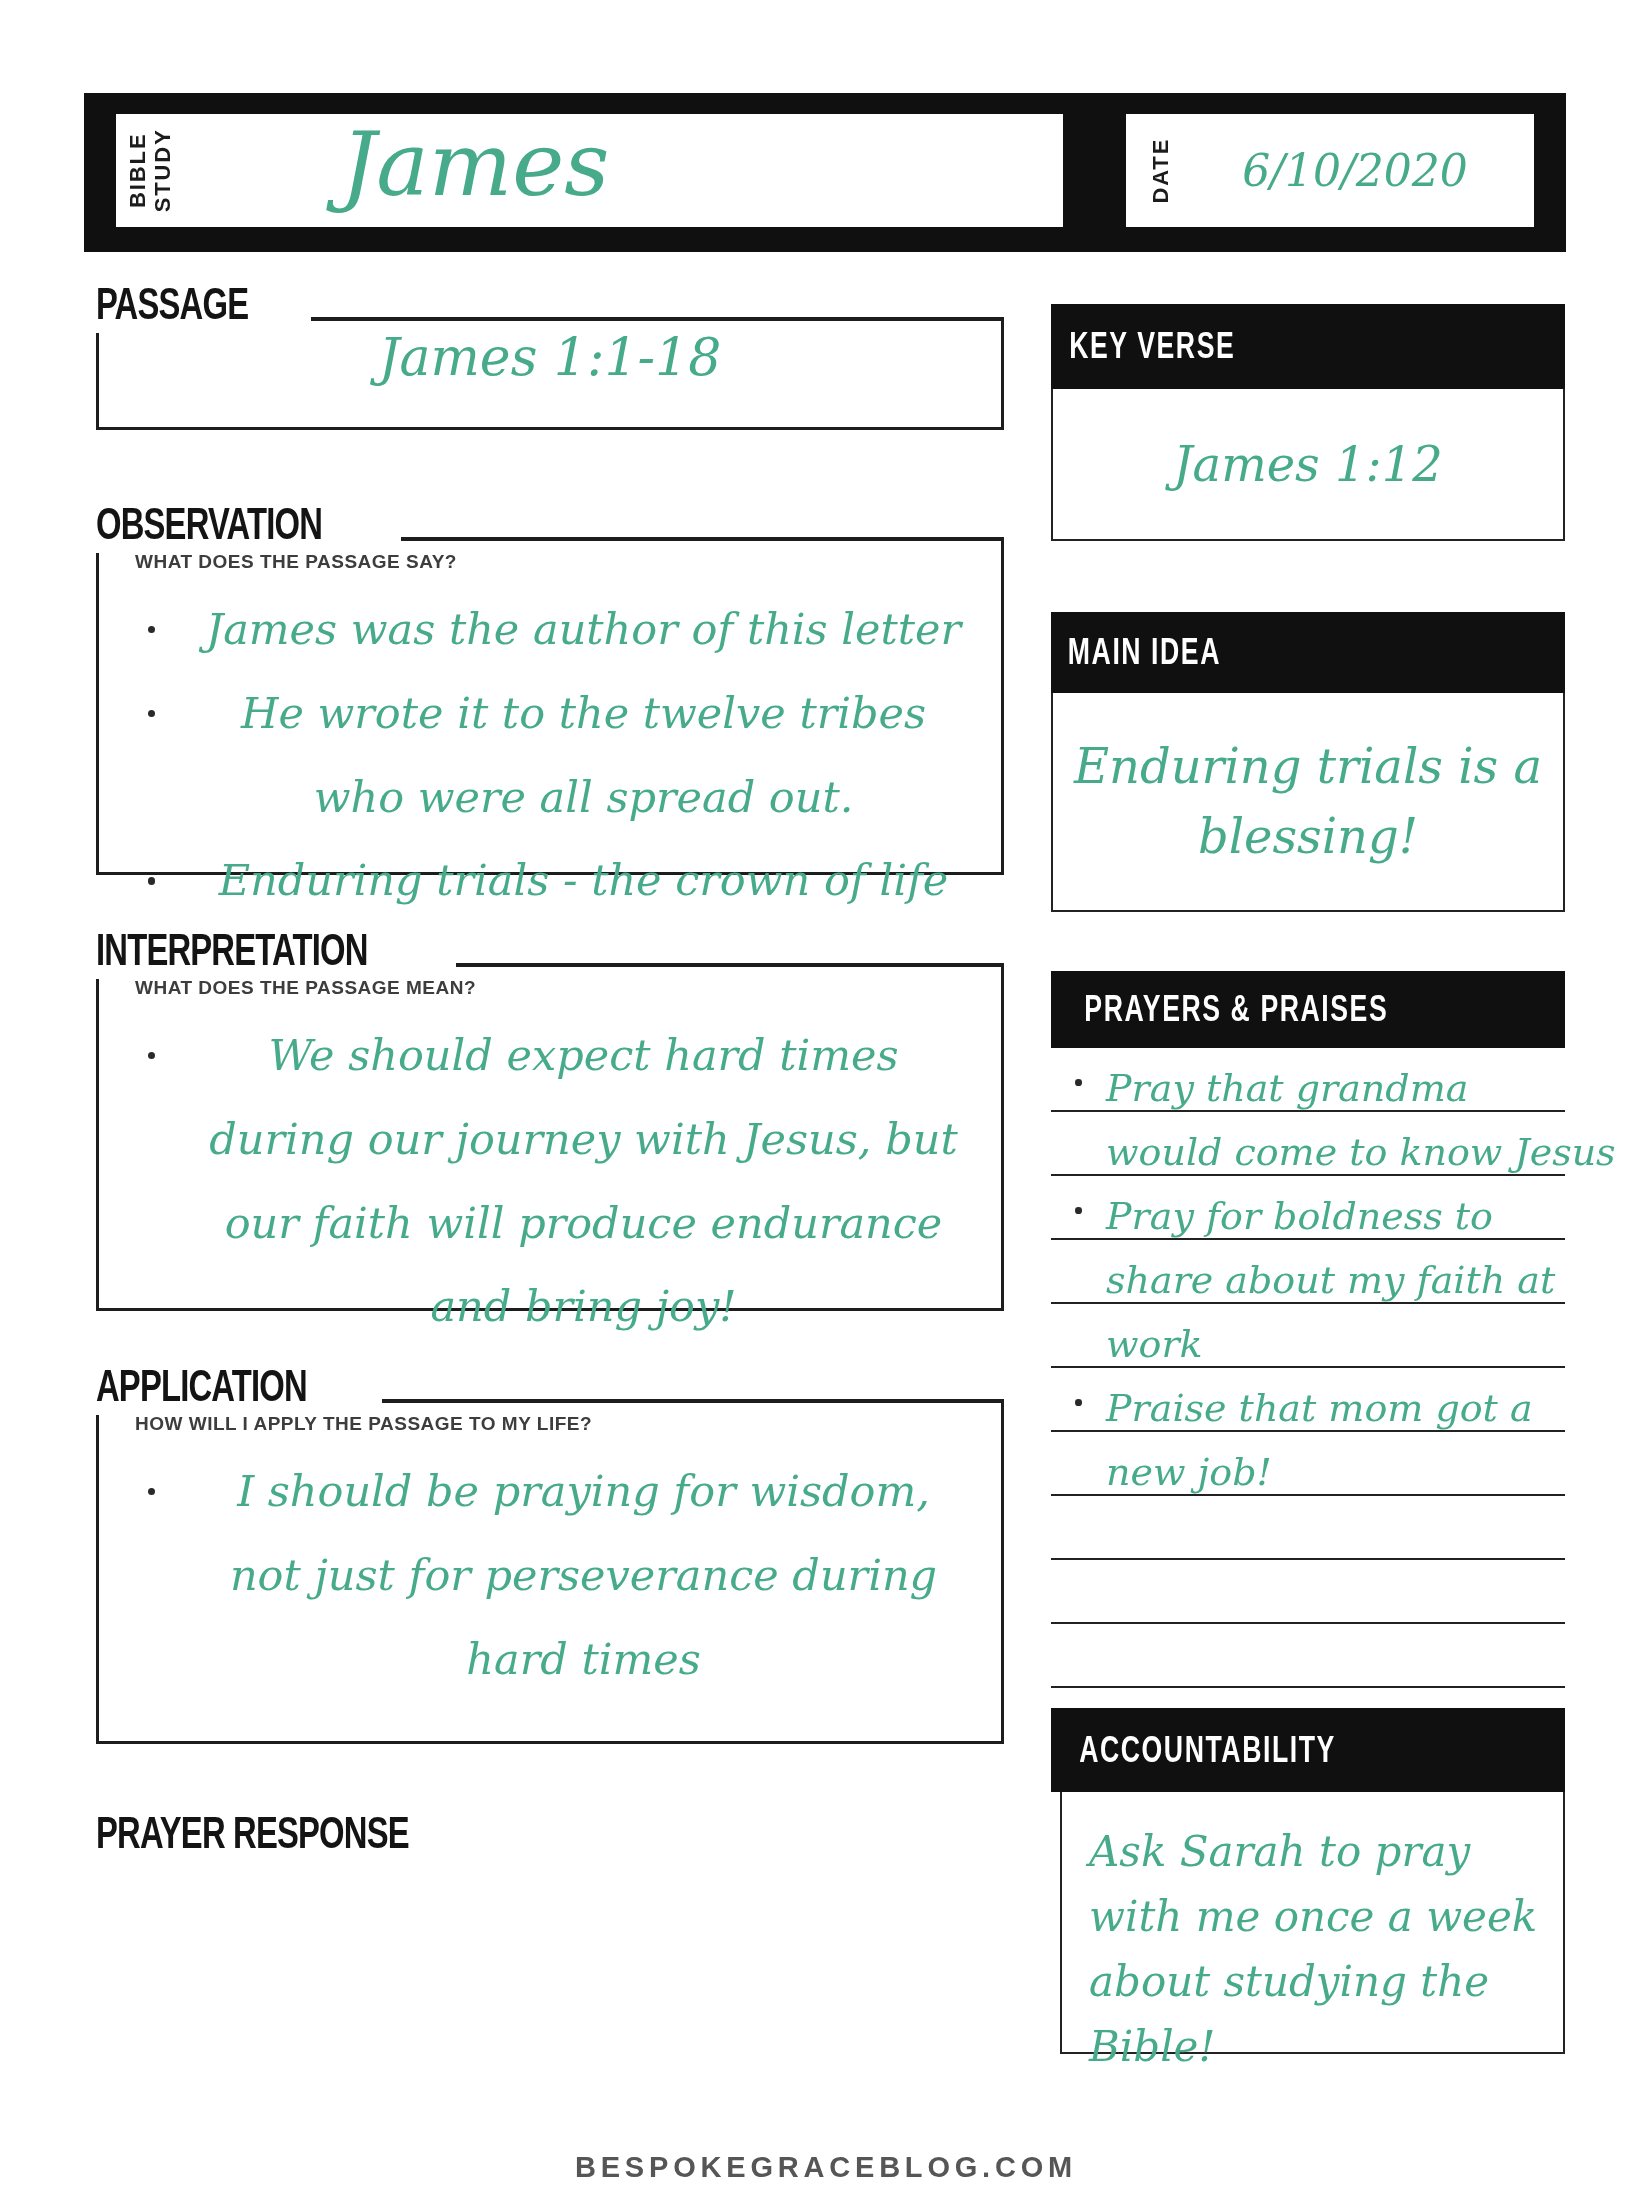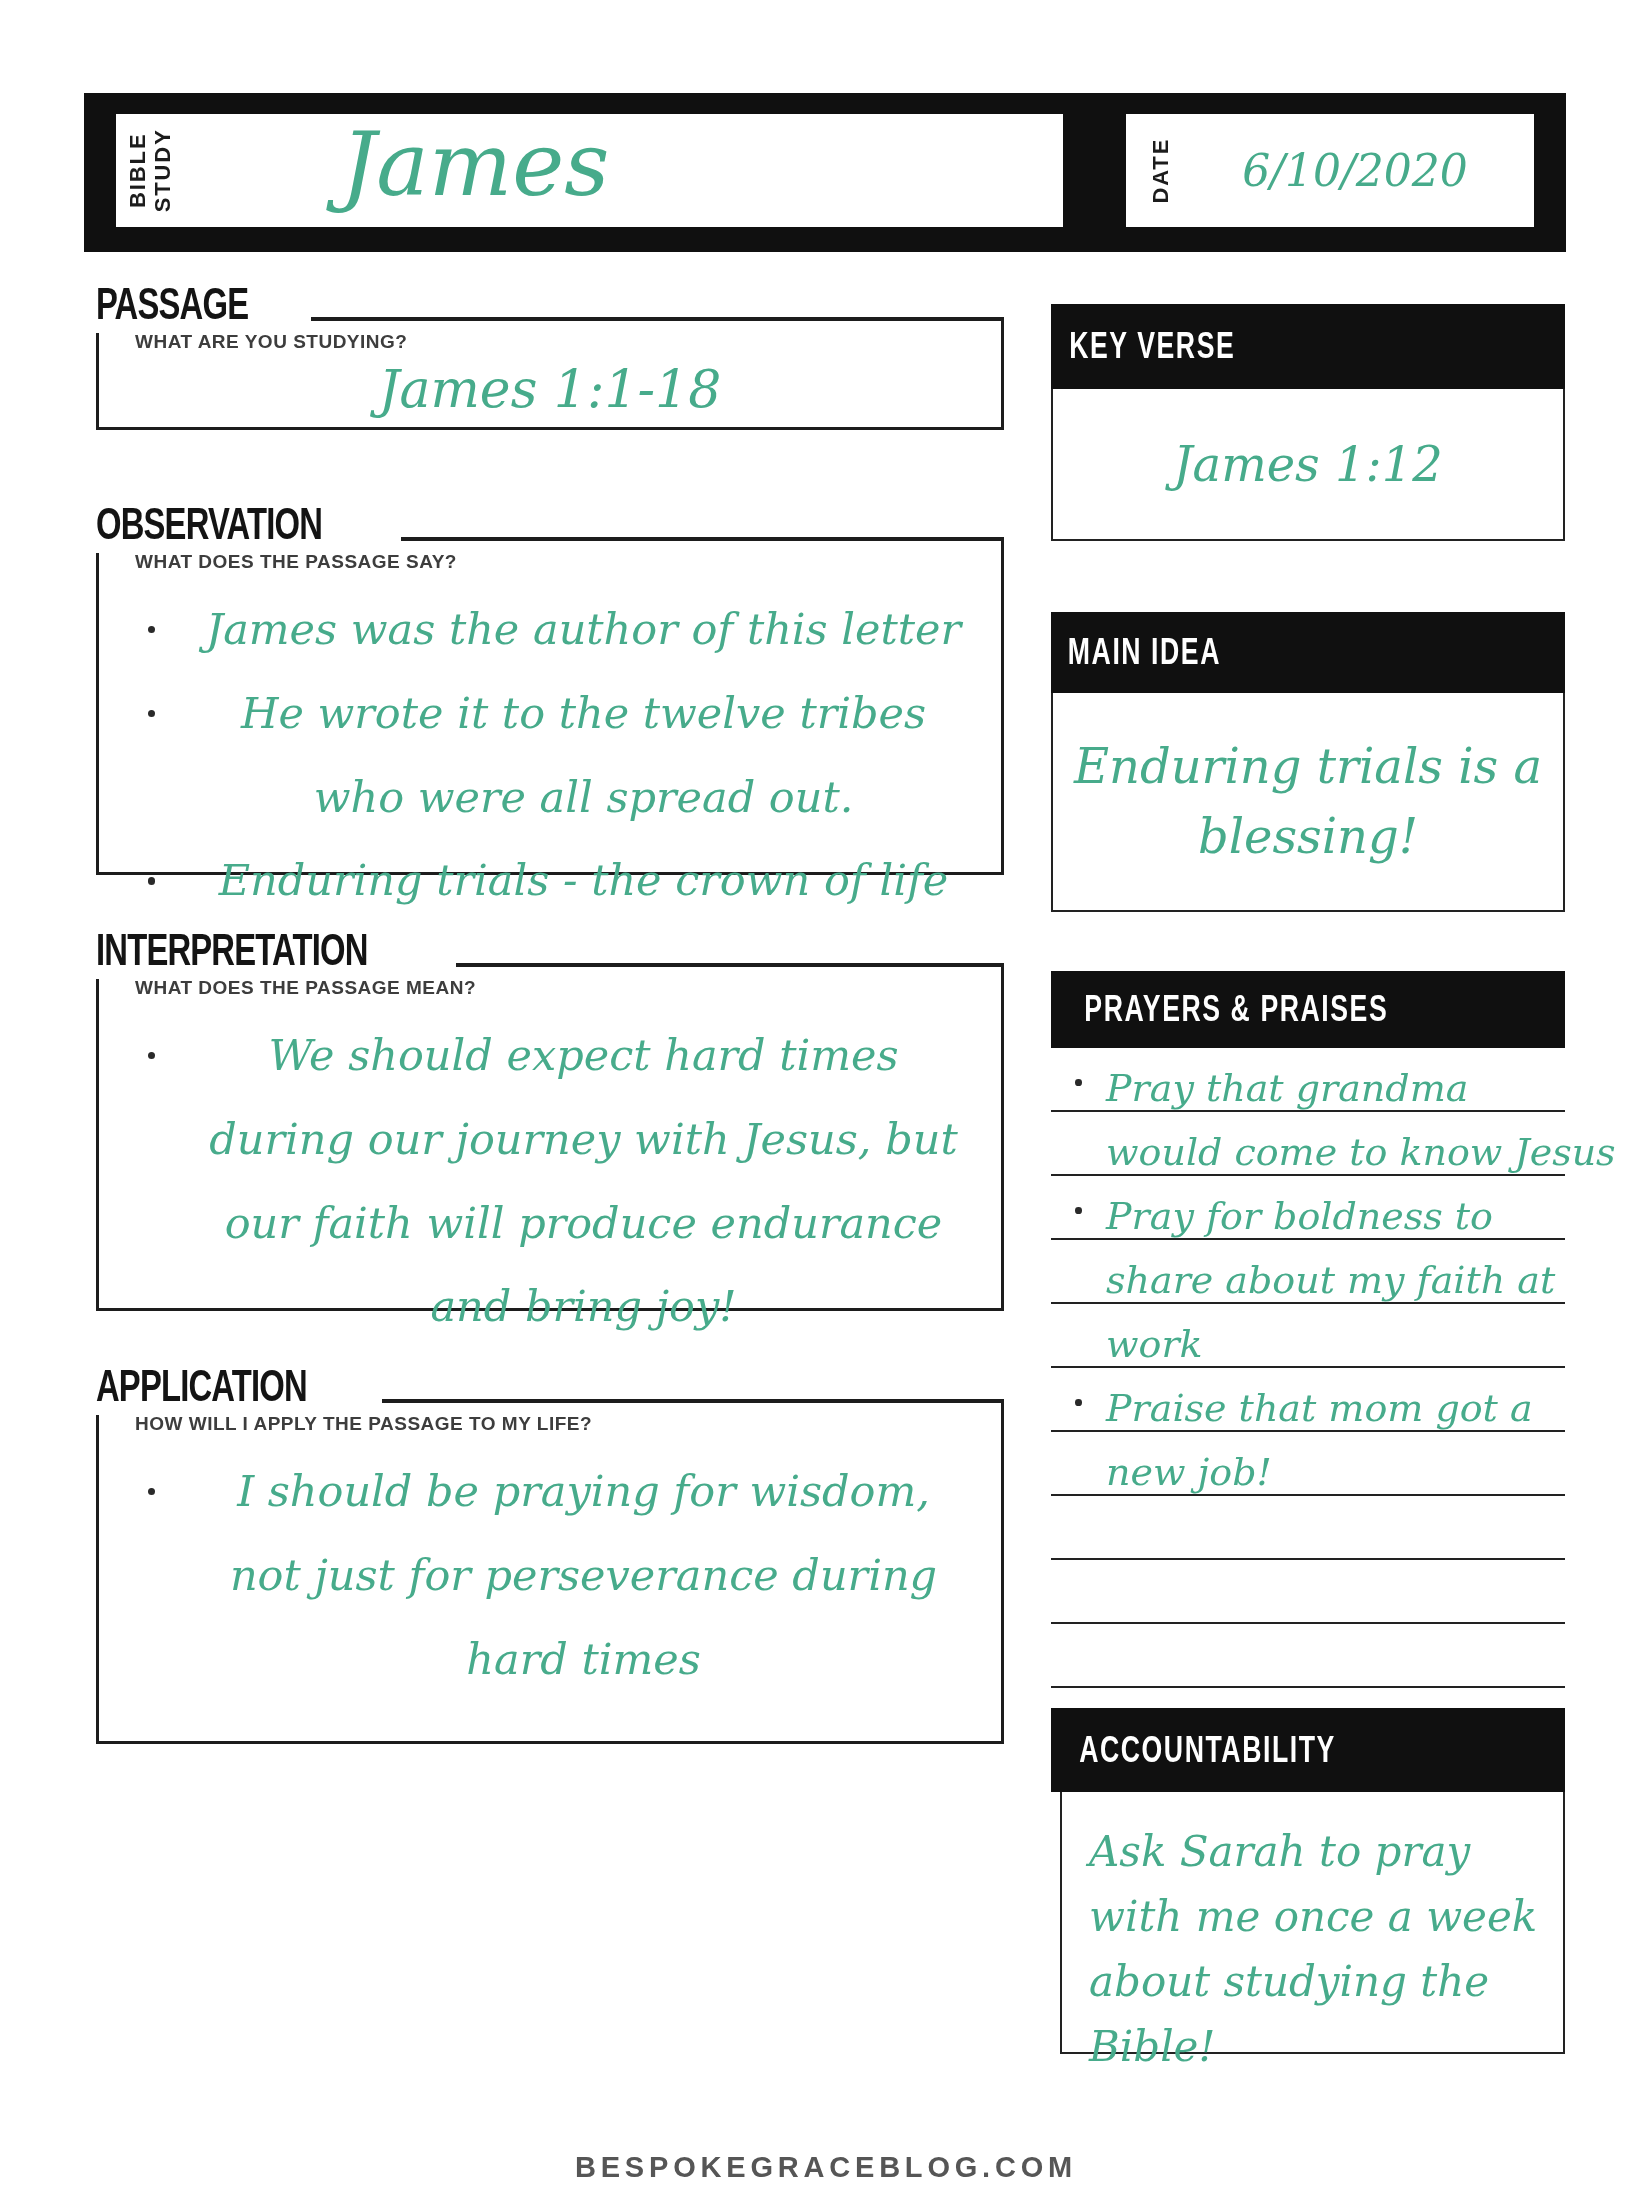--- a/index.html
+++ b/index.html
@@ -74,21 +74,20 @@
   <div class="header-inner box-b">
     <div class="vlabel-wrap">
       <div class="vlabel">DATE</div>
     </div>
     <div class="hw date-value">6/10/2020</div>
   </div>
 </div>
 
 <div class="abs lsec" style="top:283px;height:147px;">
   <div class="lsec-box" style="top:34px;">
-    <div class="lsec-sub">WHAT ARE YOU STUDYING?</div>
     <div class="hw passage-content">James 1:1-18</div>
   </div>
   <div class="lsec-title"><span class="cond">PASSAGE</span></div>
 </div>
 
 <div class="abs lsec" style="top:503px;height:372px;">
   <div class="lsec-box" style="top:34px;">
     <div class="lsec-sub">WHAT DOES THE PASSAGE SAY?</div>
     <div class="hw hw-items">
 
@@ -143,20 +142,21 @@
             <span class="dot"></span>
           </span>
           <span class="hw-text">I should be praying for wisdom, not just for perseverance during hard times</span>
         </div>
       </div>
   </div>
   <div class="lsec-title"><span class="cond">APPLICATION</span></div>
 </div>
 
 <div class="abs lsec" style="top:1812px;height:324px;">
+  <div class="lsec-title"><span class="cond">PRAYER RESPONSE</span></div>
 </div>
 
 <div class="abs rsec" style="top:304px;">
   <div class="rhead" style="height:85px;">
     <span class="cond">KEY VERSE</span>
   </div>
   <div class="rbox rcenter kv-content hw" style="height:150px;">James 1:12</div>
 </div>
 
 <div class="abs rsec" style="top:612px;">

